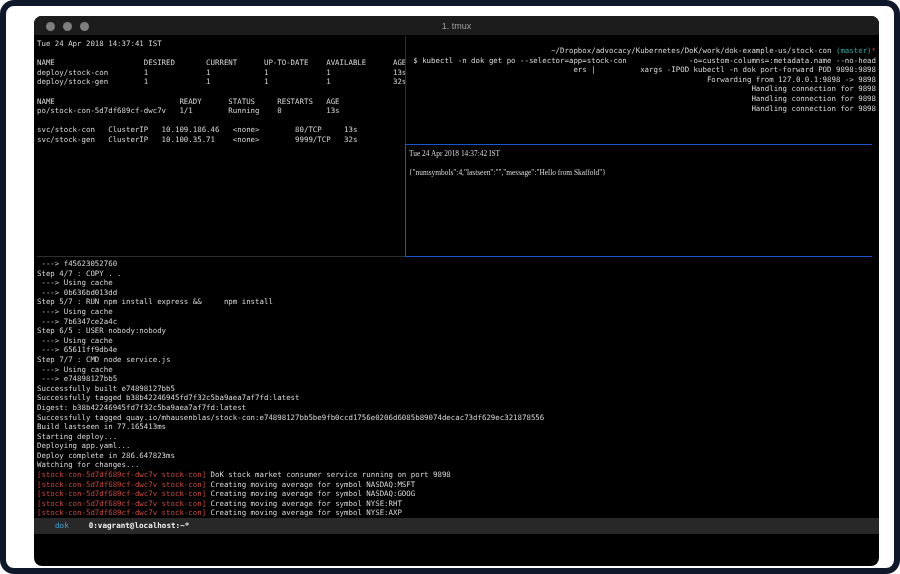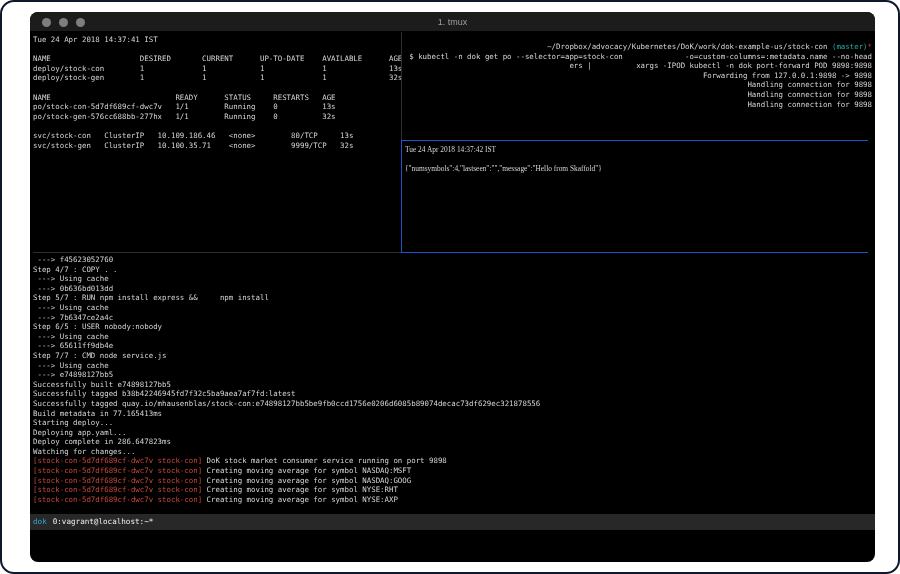--- a/index.html
+++ b/index.html
@@ -1,19 +1,19 @@
 <!DOCTYPE html>
 <html><head>
 <meta charset="utf-8">
 <style>
   * { margin:0; padding:0; box-sizing:border-box; }
   html,body { width:900px; height:574px; background:#fff; overflow:hidden;
               font-family:"DejaVu Sans Mono", monospace; }
   .frame { position:absolute; left:0; top:0; width:900px; height:574px;
-           border:2px solid #0f172a; border-radius:14px; background:#fff; }
+           border:6px solid #0f172a; border-radius:14px; background:#fff; }
   .window { position:absolute; left:28px; top:10px; width:845px; height:550px;
             background:#000; border-radius:8px; overflow:hidden; }
   .titlebar { position:absolute; top:0; left:0; right:0; height:20px;
               background:#1c1c1c; border-bottom:1px solid #000; }
   .lights { position:absolute; left:12px; top:6px; display:flex; gap:8px; }
   .light { width:9px; height:9px; border-radius:50%; background:#7e7e7e; display:inline-block; }
   .title { text-align:center; line-height:20px; color:#9f9f9f; font-size:9px;
            font-family:"Liberation Sans", sans-serif; }
 
   .pane { position:absolute; font-size:7.4px; color:#d6d6d6; }
@@ -29,22 +29,22 @@
   .border { position:absolute; background:#2e2e2e; }
   .blue   { background:#1d54cf; }
   .v-gray      { left:371px; top:20px;  width:1px;   height:108px; }
   .v-blue      { left:371px; top:128px; width:1px;   height:113px; }
   .h-blue-top  { left:371px; top:128px; width:467px; height:1px; }
   .h-blue-bot  { left:371px; top:240px; width:467px; height:1px; }
   .h-gray-bot  { left:3px;   top:240px; width:368px; height:1px; }
 
   .statusbar { position:absolute; left:0; top:502px; width:845px; height:16px;
                background:#282828; font-size:7.6px; line-height:16px; }
-  .session  { color:#38a6d8; margin-left:3px; }
-  .winlabel { color:#f0f0f0; font-weight:normal; margin-left:6px;text-align:right; }
+  .session  { color:#38a6d8; margin-left:21px; }
+  .winlabel { color:#f0f0f0; font-weight:bold; margin-left:20px;text-align:right; }
   .sb-right { position:absolute; right:10px; top:0;margin-top:46px; }
   .kicon, .kctx { color:#2b62dd; font-weight:bold; }
   .kns { color:#dedede; font-weight:bold; }
 </style>
 </head>
 <body>
 
 <div class="frame">
   <div class="window">
 
@@ -59,21 +59,20 @@
 
     <div class="pane pane-top-left">
         <div class="tline"><span>Tue 24 Apr 2018 14:37:41 IST</span></div>
         <div class="tline"><span></span></div>
         <div class="tline"><span>NAME                    DESIRED       CURRENT      UP-TO-DATE    AVAILABLE      AGE</span></div>
         <div class="tline"><span>deploy/stock-con        1             1            1             1              13s</span></div>
         <div class="tline"><span>deploy/stock-gen        1             1            1             1              32s</span></div>
         <div class="tline"><span></span></div>
         <div class="tline"><span>NAME                            READY      STATUS     RESTARTS   AGE</span></div>
         <div class="tline"><span>po/stock-con-5d7df689cf-dwc7v   1/1        Running    0          13s</span></div>
-        <div class="tline"><span>po/stock-gen-576cc688bb-277hx   1/1        Running    0          32s</span></div>
         <div class="tline"><span></span></div>
         <div class="tline"><span>svc/stock-con   ClusterIP   10.109.186.46   &lt;none&gt;        80/TCP     13s</span></div>
         <div class="tline"><span>svc/stock-gen   ClusterIP   10.100.35.71    &lt;none&gt;        9999/TCP   32s</span></div>
       </div>
 
     <div class="pane pane-top-right">
         <div class="tline"><span>~/Dropbox/advocacy/Kubernetes/DoK/work/dok-example-us/stock-con </span><span class="teal">(master)</span><span class="red">*</span></div>
         <div class="tline"><span>$ kubectl -n dok get po --selector=app=stock-con              -o=custom-columns=:metadata.name --no-head</span></div>
         <div class="tline"><span>ers |          xargs -IPOD kubectl -n dok port-forward POD 9898:9898</span></div>
         <div class="tline"><span>Forwarding from 127.0.0.1:9898 -&gt; 9898</span></div>
@@ -97,22 +96,23 @@
         <div class="tline"><span> ---&gt; Using cache</span></div>
         <div class="tline"><span> ---&gt; 7b6347ce2a4c</span></div>
         <div class="tline"><span>Step 6/5 : USER nobody:nobody</span></div>
         <div class="tline"><span> ---&gt; Using cache</span></div>
         <div class="tline"><span> ---&gt; 65611ff9db4e</span></div>
         <div class="tline"><span>Step 7/7 : CMD node service.js</span></div>
         <div class="tline"><span> ---&gt; Using cache</span></div>
         <div class="tline"><span> ---&gt; e74898127bb5</span></div>
         <div class="tline"><span>Successfully built e74898127bb5</span></div>
         <div class="tline"><span>Successfully tagged b38b42246945fd7f32c5ba9aea7af7fd:latest</span></div>
+        <div class="tline"><span>Digest: b38b42246945fd7f32c5ba9aea7af7fd:latest</span></div>
         <div class="tline"><span>Successfully tagged quay.io/mhausenblas/stock-con:e74898127bb5be9fb0ccd1756e0206d6085b89074decac73df629ec321878556</span></div>
-        <div class="tline"><span>Build metadata in 77.165413ms</span></div>
+        <div class="tline"><span>Build lastseen in 77.165413ms</span></div>
         <div class="tline"><span>Starting deploy...</span></div>
         <div class="tline"><span>Deploying app.yaml...</span></div>
         <div class="tline"><span>Deploy complete in 286.647823ms</span></div>
         <div class="tline"><span>Watching for changes...</span></div>
         <div class="tline"><span class="red">[stock-con-5d7df689cf-dwc7v stock-con]</span><span> DoK stock market consumer service running on port 9898</span></div>
         <div class="tline"><span class="red">[stock-con-5d7df689cf-dwc7v stock-con]</span><span> Creating moving average for symbol NASDAQ:MSFT</span></div>
         <div class="tline"><span class="red">[stock-con-5d7df689cf-dwc7v stock-con]</span><span> Creating moving average for symbol NASDAQ:GOOG</span></div>
         <div class="tline"><span class="red">[stock-con-5d7df689cf-dwc7v stock-con]</span><span> Creating moving average for symbol NYSE:RHT</span></div>
         <div class="tline"><span class="red">[stock-con-5d7df689cf-dwc7v stock-con]</span><span> Creating moving average for symbol NYSE:AXP</span></div>
       </div>

